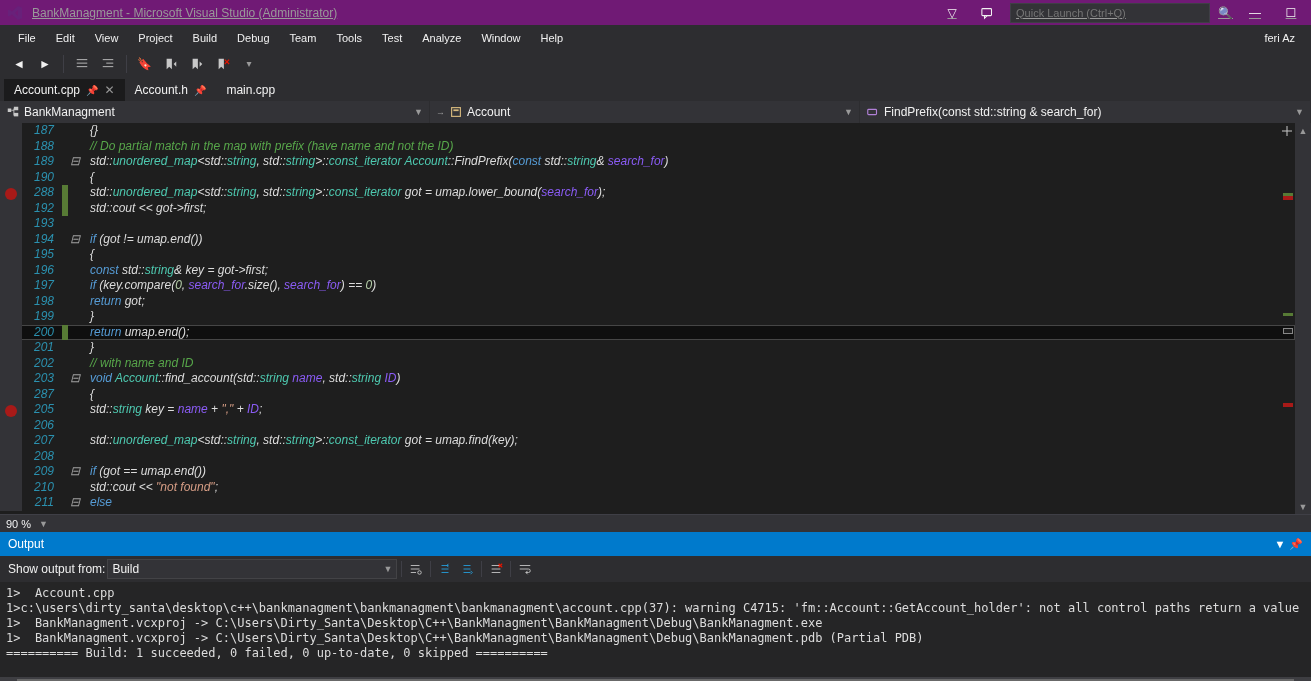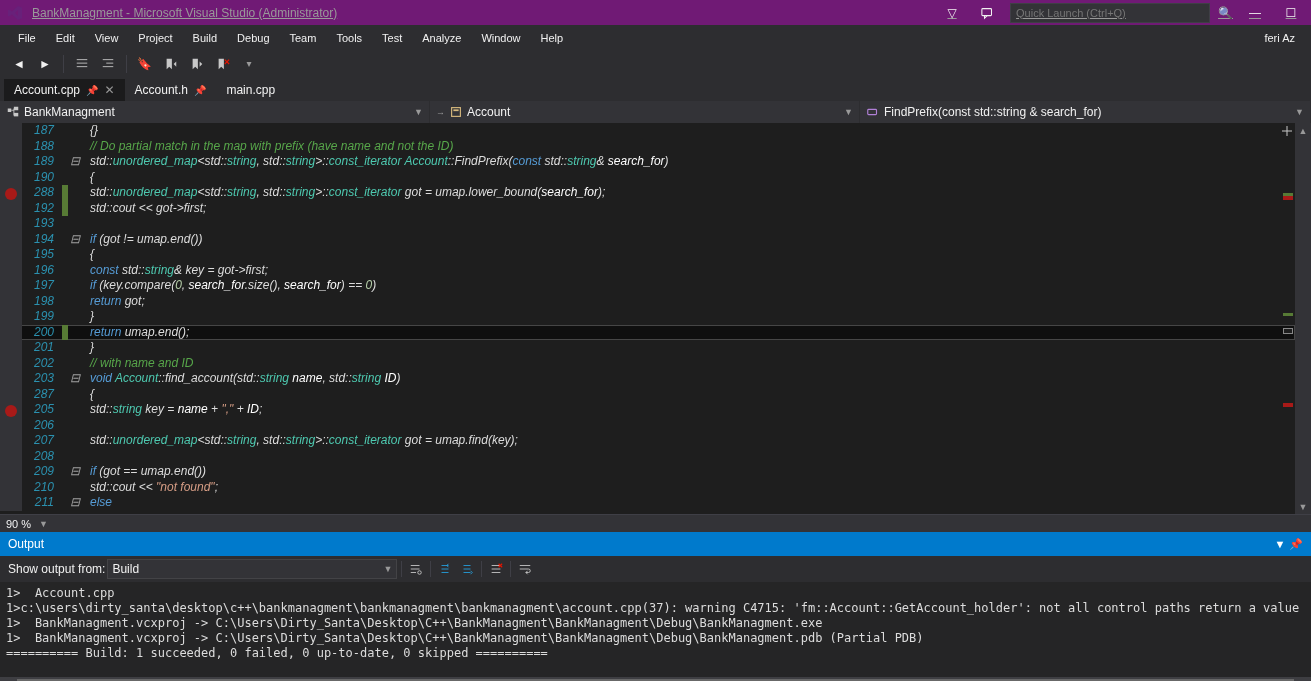--- a/index.html
+++ b/index.html
@@ -28,21 +28,21 @@
 .nav-dd .dd-arrow { margin-left:auto; color:#999; font-size:9px; }
 .editor-area { display:flex; height:391px; background:#1e1e1e; position:relative;font-style:italic; }
 .bp-dot { width:12px; height:12px; border-radius:50%; background:#a81a18; margin:2px auto 0; }
 .code-line { padding-left:8px; }
 .highlight-line { background:#0f0f0f; box-shadow: inset 0 0 0 1px #464646; }
 .c-keyword { color:#569cd6; }
 .c-class { color:#4ec9b0; }
 .c-string { color:#d69d85; }
 .c-comment { color:#57a64a; }
 .c-number { color:#b5cea8; }
-.c-param { color:#ffffff;text-align:center; }
+.c-param { color:#8b5cf6;text-align:center; }
 .c-white { color:#dcdcdc; }
 .right-gutter { width:16px; background:#333337; position:relative; }
 .right-gutter .scroll-arrow { position:absolute; left:0; right:0; height:15px; display:flex; align-items:center; justify-content:center; color:#999; font-size:9px; }
 .zoom-bar { height:18px; background:#333337; display:flex; align-items:center; padding:0 6px; font-size:11px; color:#f1f1f1; border-top:1px solid #3f3f46; }
 .zoom-bar .dd-arrow { margin-left:8px; font-size:9px; color:#999; }
 .output-header { height:21px; background:#007acc; display:flex; align-items:center; padding:12px 8px; font-size:12px; color:#fff; }
 .output-header .oh-right { margin-left:auto; display:flex; gap:4px; font-size:11px;}
 .output-toolbar { height:26px; background:#2d2d30; display:flex; align-items:center; padding:0 8px; gap:2px; font-size:12px; color:#f1f1f1; }
 .output-toolbar select, .output-select { background:#333337; border:1px solid #434346; color:#f1f1f1; height:20px; width:290px; padding:0 4px; font-size:12px;}
 .output-content { height:95px; background:#252526; font-family:Consolas,monospace; font-size:12px; line-height:15px; color:#dcdcdc; padding:4px 6px; overflow:hidden; white-space:pre; }

